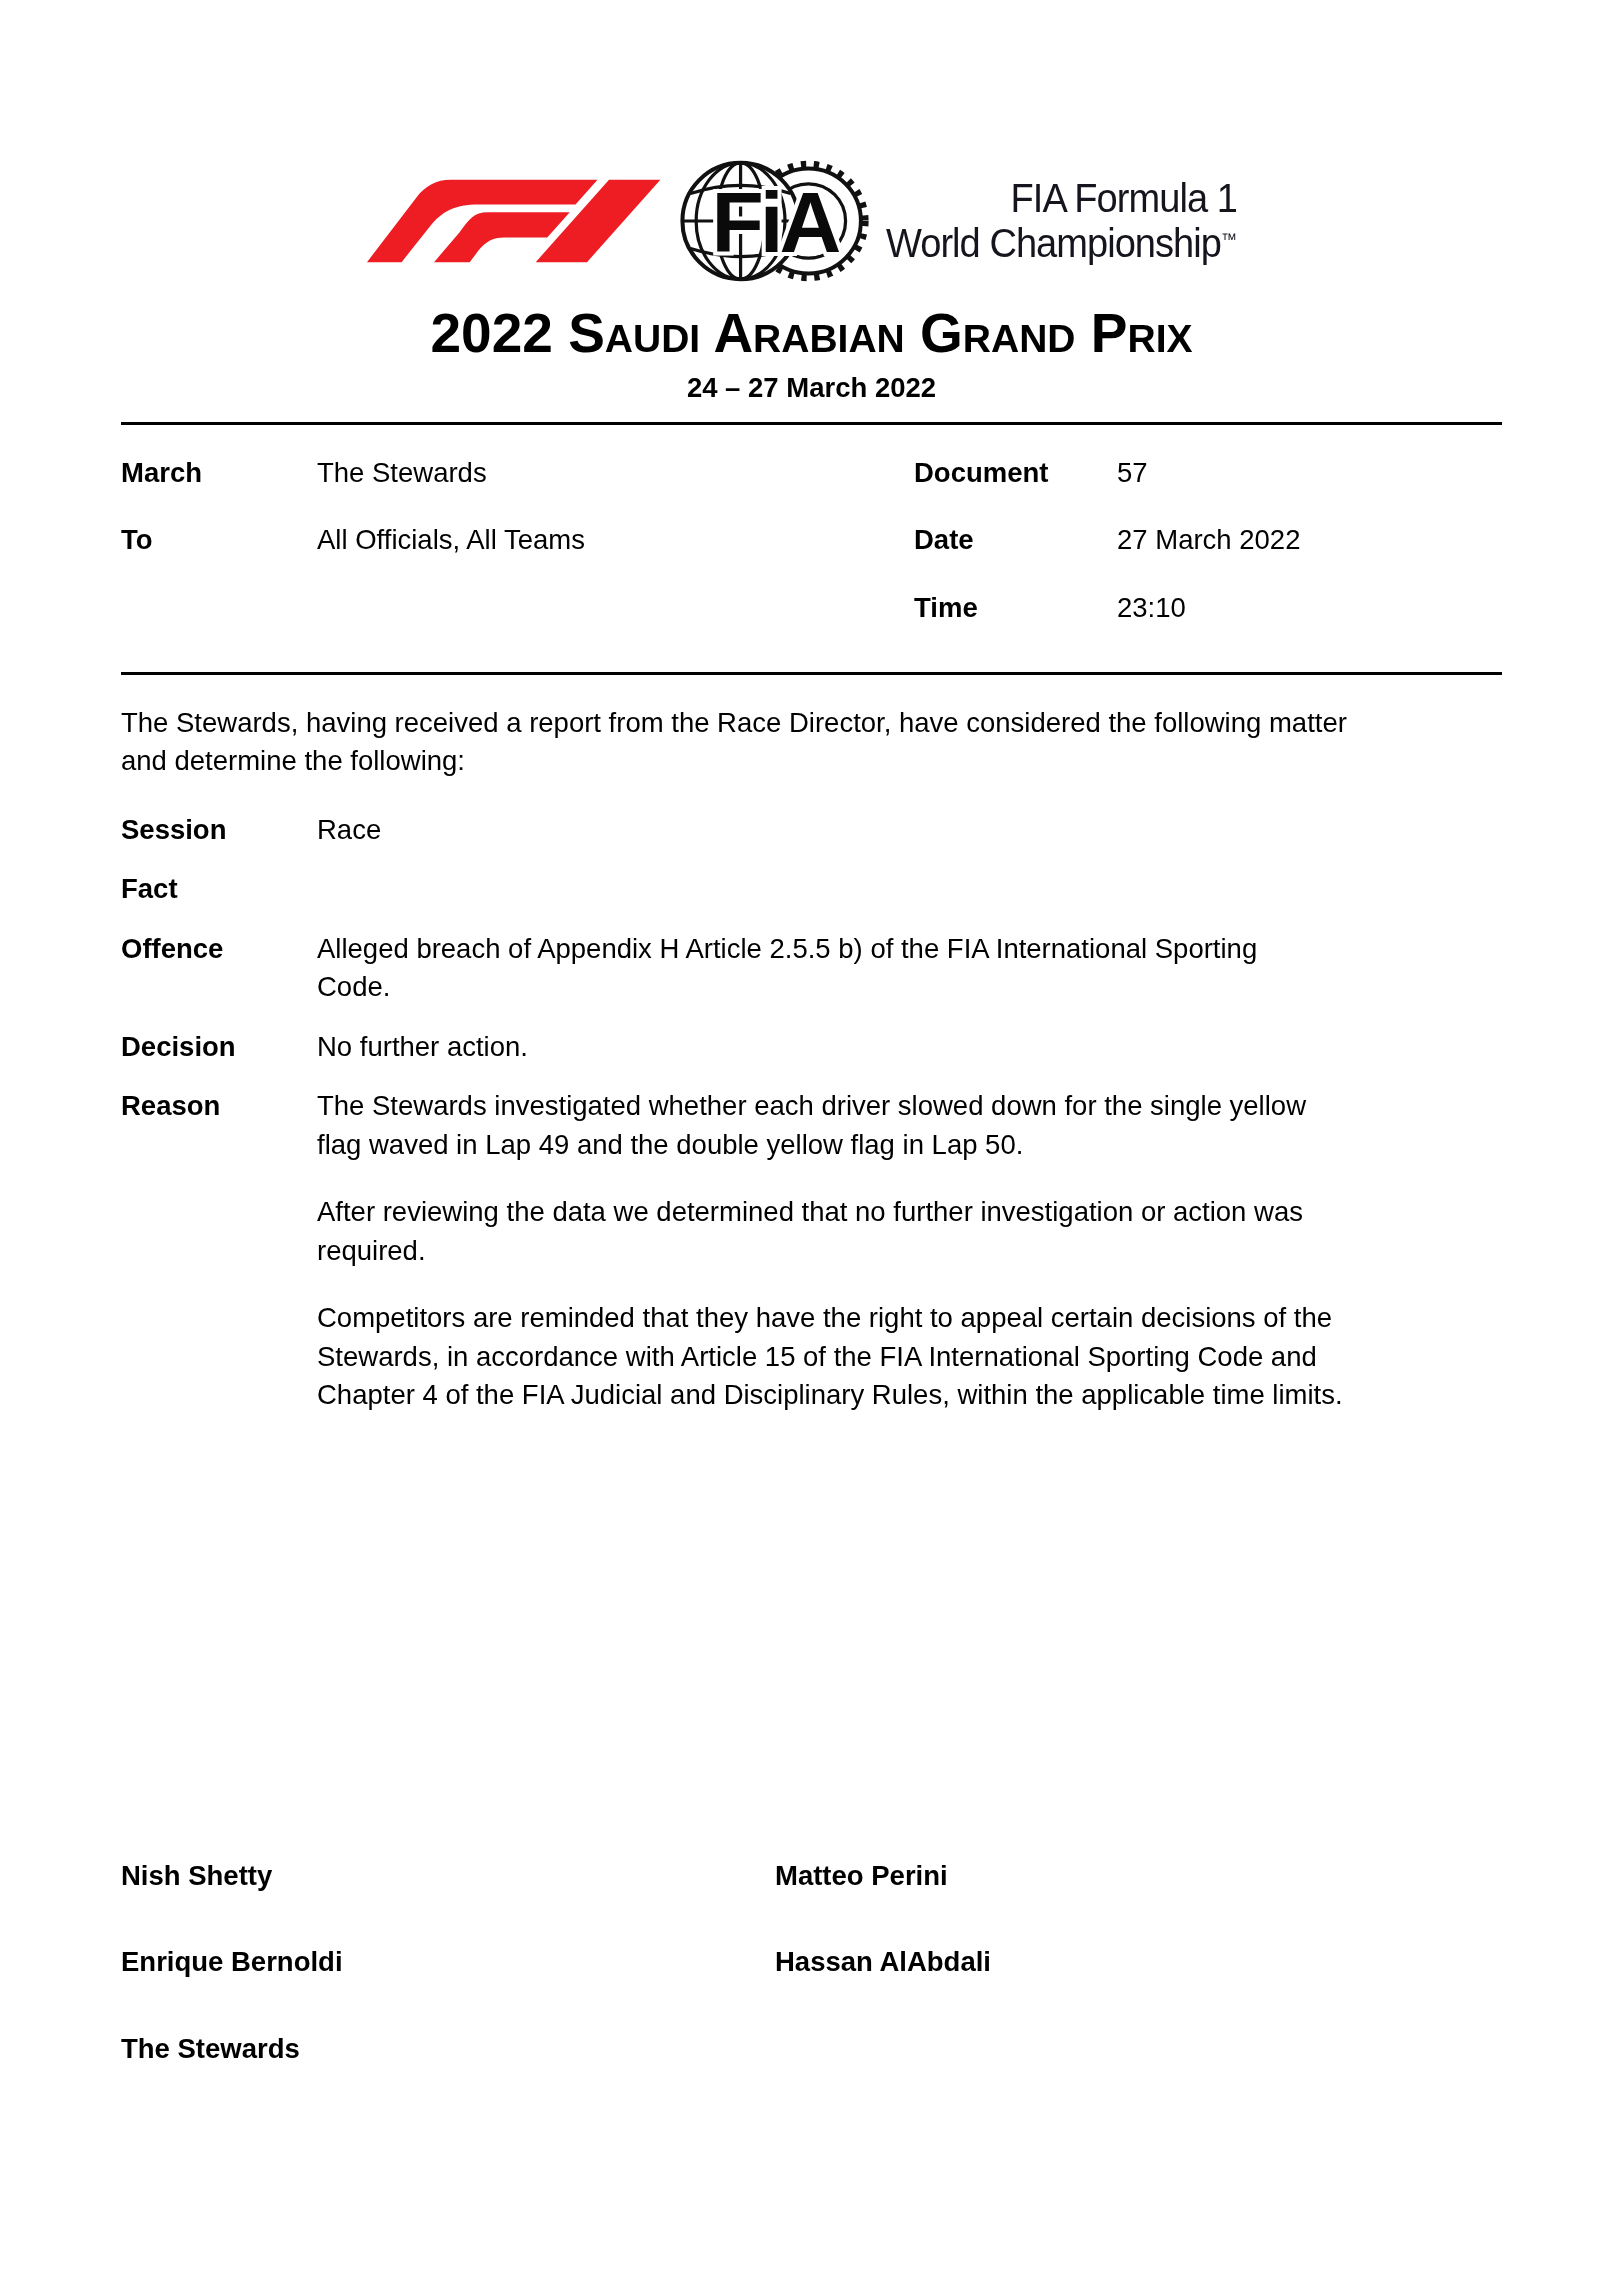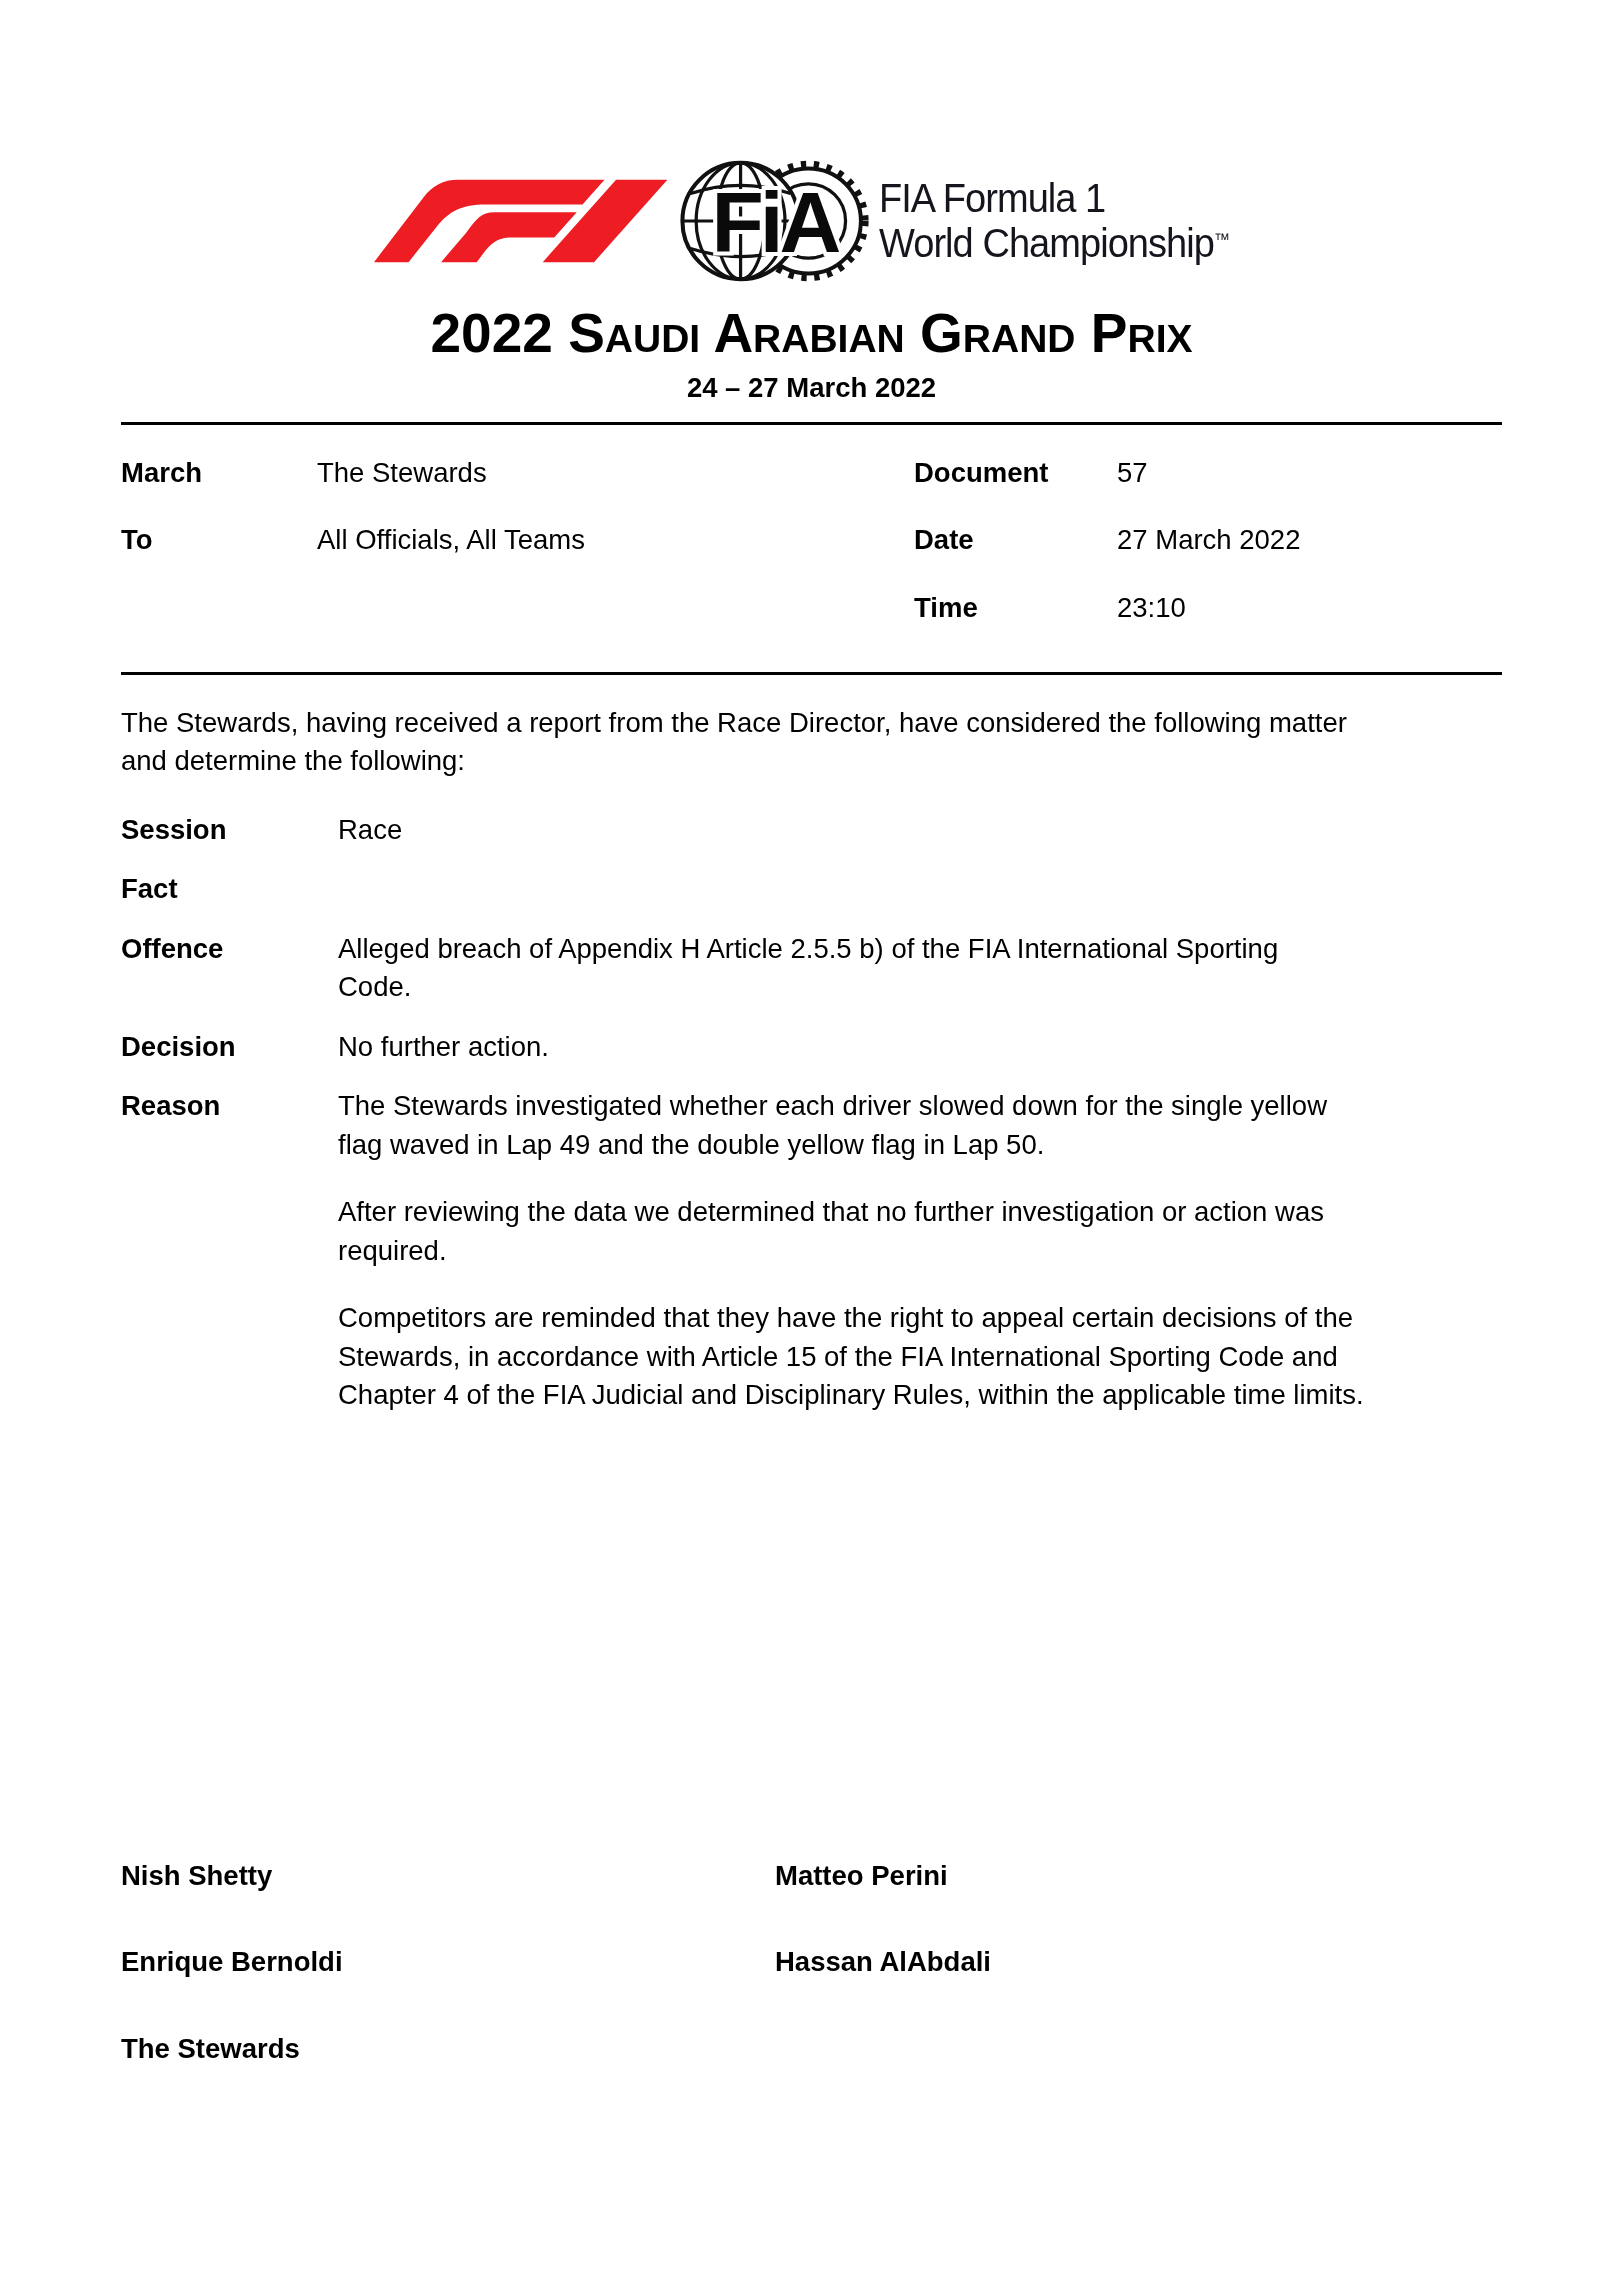--- a/index.html
+++ b/index.html
@@ -14,23 +14,24 @@
     overflow: hidden;
   }
   .content { padding: 0 121px; }
 
   
   .logo-row {
     padding-top: 157px;
     display: flex;
     justify-content: center;
     align-items: center;
-    gap: 9px;
+    gap: 16px;
     height: 128px;
     box-sizing: content-box;
+    text-align: right;
   }
   .f1-logo-svg { width: 296px; height: 84px; flex: 0 0 auto; }
   .f1-shape { fill: #ee1c23; }
   .fia-emblem-svg { width: 191px; height: 126px; flex: 0 0 auto; }
   .emblem-line { stroke: #111111; fill: none; }
   .emblem-fill { fill: #ffffff; stroke: #111111; }
   .fia-mono {
     font-family: "Liberation Sans", "DejaVu Sans", sans-serif;
     font-weight: bold;
     font-size: 106px;
@@ -94,21 +95,21 @@
     line-height: 1.4;
     white-space: pre-line;
   }
   .field {
     display: flex;
     margin-bottom: 21px;
     font-size: 27.5px;
     line-height: 1.4;
   }
   .field-label { width: 196px; flex: 0 0 auto; font-weight: bold; }
-  .field-value { flex: 1 1 auto; max-width: 1185px; margin-left: 21px; }
+  .field-value { flex: 1 1 auto; max-width: 1185px; }
   .field-value p { margin: 0 0 29px 0; white-space: pre-line; }
   .field-value p:last-child { margin-bottom: 0; }
 
   
   .signatures {
     margin-top: 442px;
     display: grid;
     grid-template-columns: 654px 1fr;
     row-gap: 48px;
     font-size: 27.5px;

